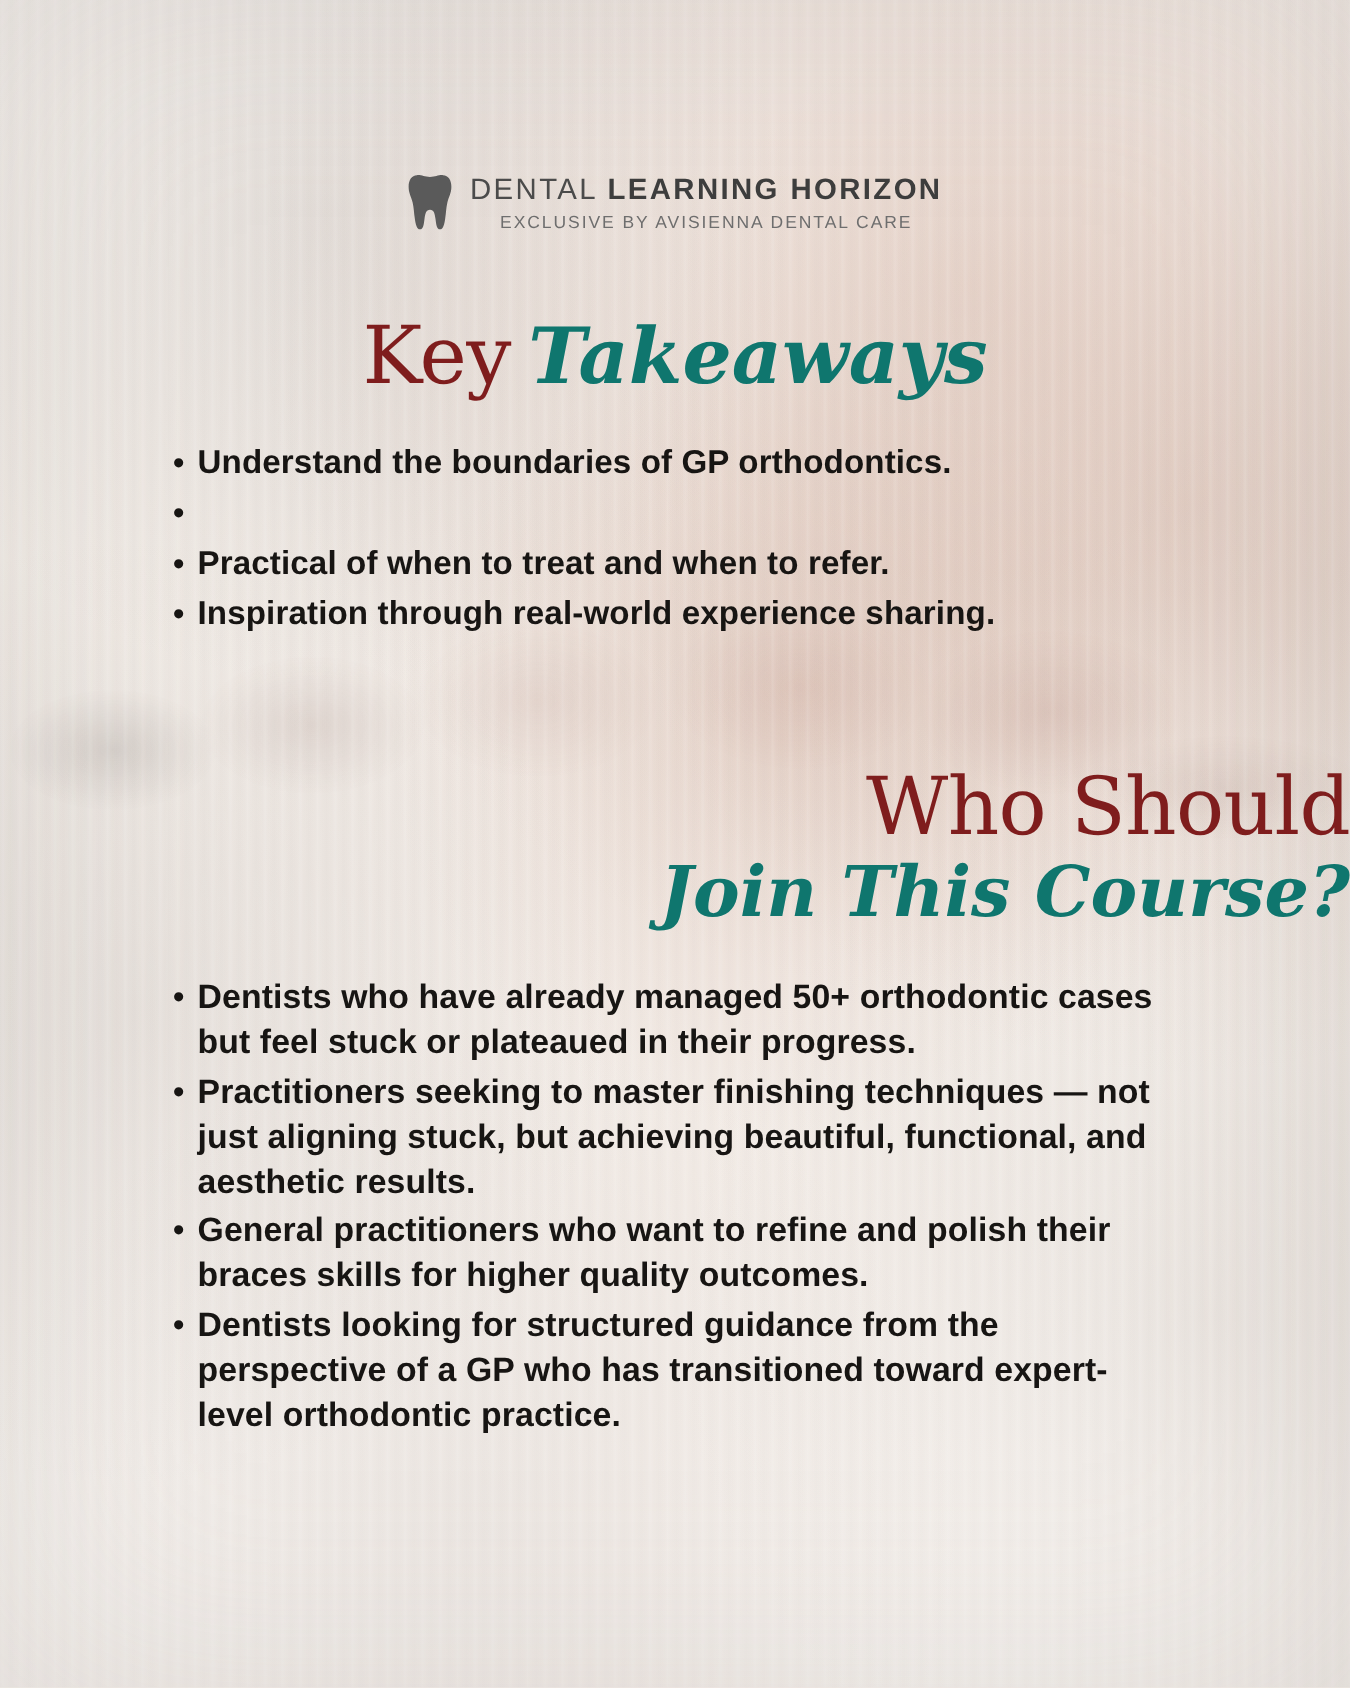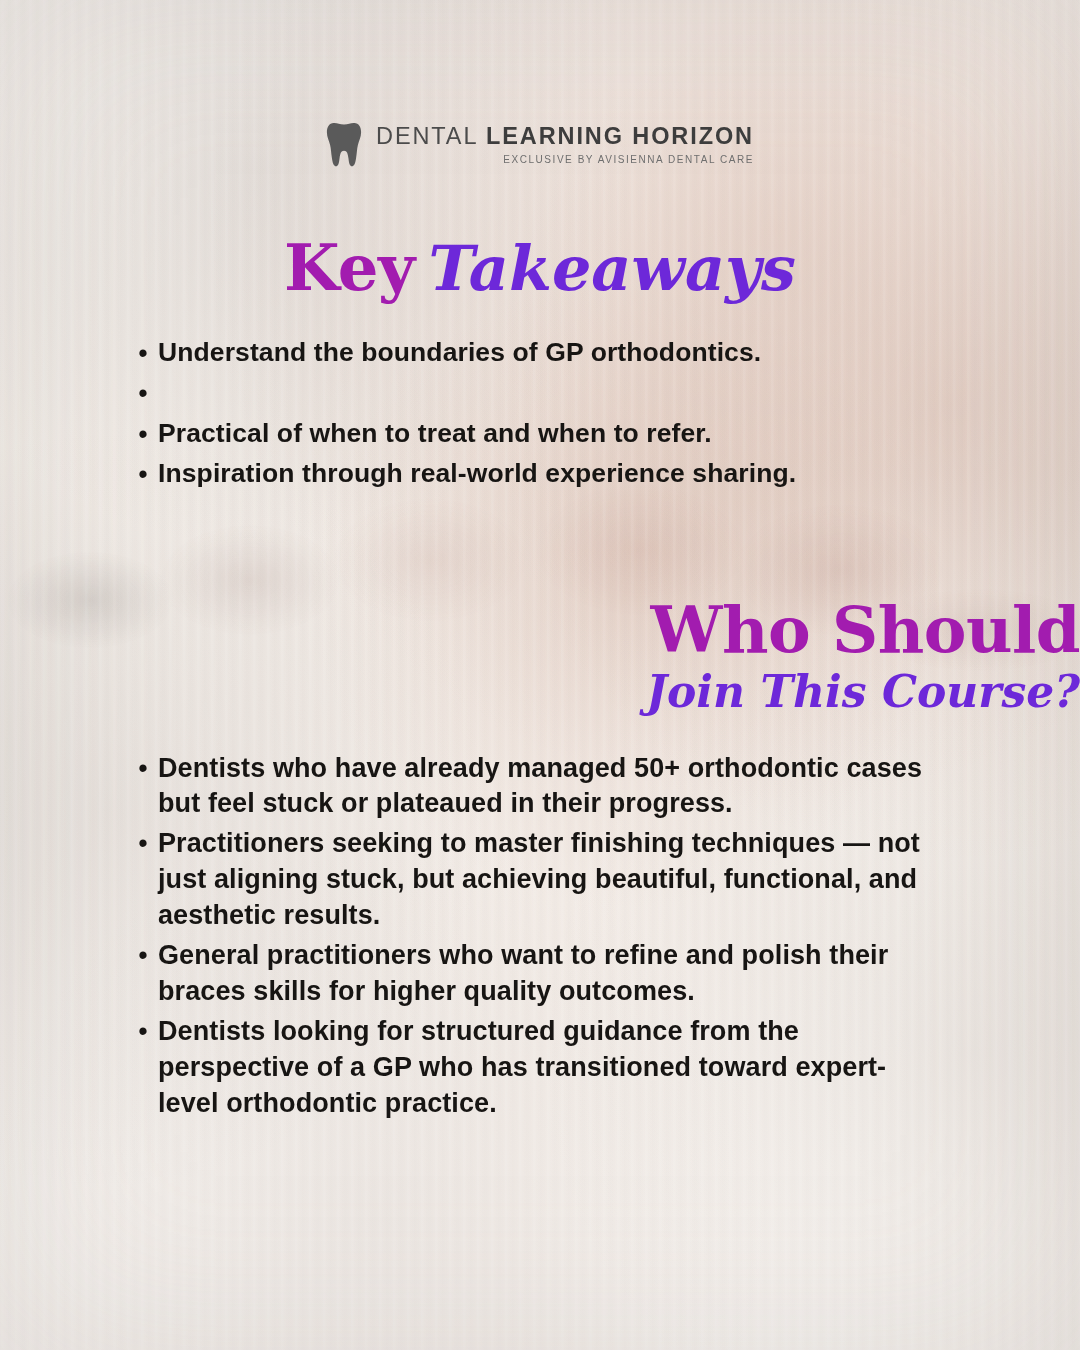--- a/index.html
+++ b/index.html
@@ -88,57 +88,58 @@
     height: 100%;
   }
 
   
   .logo-row {
     display: flex;
     align-items: center;
     justify-content: center;
     gap: 14px;
     padding-top: 122px;
+    margin-top: 17px;
   }
   .tooth-icon { width: 36px; height: 46px; display: block; }
   .logo-text { line-height: 1; }
   .logo-title {
     font-size: 23.5px;
     letter-spacing: 1.9px;
     color: #4b4b4b;
     font-weight: 400;
     white-space: nowrap;
   }
   .logo-title b { font-weight: 700; color: #3d3d3d; }
   .logo-sub {
     margin-top: 6px;
-    font-size: 10px;
+    font-size: 14px;
     letter-spacing: 1.55px;
     color: #6e6e6e;
-    text-align: right;
+    text-align: center;
     white-space: nowrap;
   }
 
   
   .h-key {
     margin-top: 68px;
     text-align: center;
     line-height: 1;
     white-space: nowrap;
   }
   .serif-bold {
     font-family: "DejaVu Serif", "Liberation Serif", serif;
-    font-weight: 700;
-    color: #a21caf;
+    font-weight: 400;
+    color: #7f1d1d;
   }
   .serif-italic {
     font-family: "DejaVu Serif", "Liberation Serif", serif;
     font-weight: 700;
     font-style: italic;
-    color: #6d28d9;
+    color: #0f766e;
   }
   .h-key .serif-bold { font-size: 64px; letter-spacing: -0.5px; }
   .h-key .serif-italic { font-size: 62px; margin-left: 14px; }
 
   .list-block {
     margin: 34px auto 0;
     width: 840px;
   }
   .li {
     display: flex;
@@ -161,21 +162,21 @@
 
   .takeaways .list-block { width: 820px; margin-left: 128px; }
   .takeaways .li { margin-bottom: 2px; }
 
   .h-who {
     margin-top: 104px;
     text-align: right;
     line-height: 1.03;
   }
   .h-who .line1 { font-size: 64px; letter-spacing: -0.5px; }
-  .h-who .line2 { font-size: 44px; display: block; margin-top: 6px; }
+  .h-who .line2 { font-size: 56px; display: block; margin-top: 6px; }
 
   .who .list-block {
     width: 800px;
     margin: 36px 0 0 128px;
   }
   .who .li { margin-bottom: 4px; }
   .who .li-text { font-size: 27px; line-height: 1.33; }
   .who .bullet { font-size: 27px; line-height: 1.33; width: 30px; }
 </style>
 </head>

